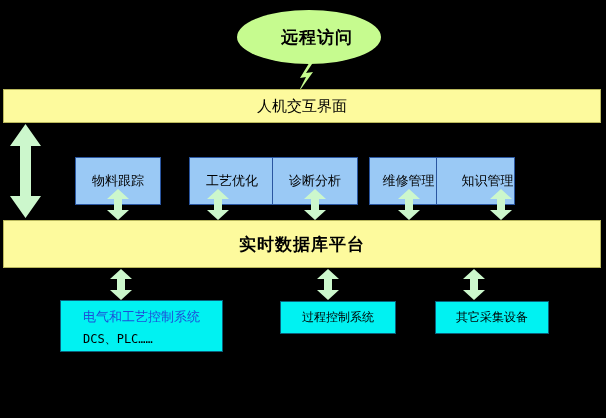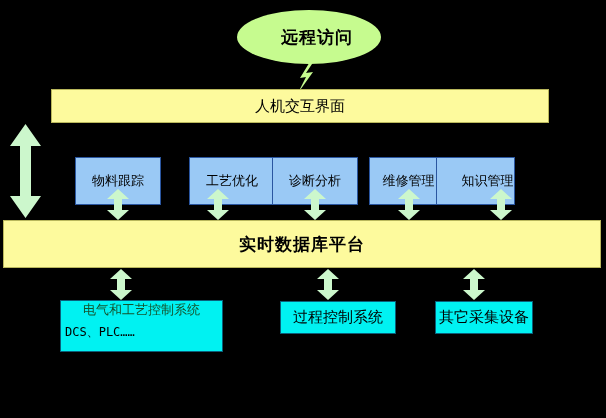--- a/index.html
+++ b/index.html
@@ -13,41 +13,41 @@
            display:flex;align-items:center;justify-content:center;}
   .ellipse span{color:#000;font-size:17px;font-weight:bold;letter-spacing:1px;margin-left:16px;}
 
   
   .bolt{position:absolute;left:296px;top:60px;width:22px;height:33px;}
 
   
   .bar{position:absolute;background:#fdfa9d;border:1px solid #b9b75c;
        display:flex;align-items:center;justify-content:center;}
   .bar span{color:#000;}
-  #hmi-bar{left:3px;top:89px;width:498px;height:34px;box-sizing:border-box;margin-left:48px;}
+  #hmi-bar{left:3px;top:89px;width:598px;height:34px;box-sizing:border-box;}
   #hmi-bar span{font-size:15px;}
   #db-bar{left:3px;top:220px;width:598px;height:48px;box-sizing:border-box;text-align:right;}
   #db-bar span{font-size:17px;font-weight:bold;letter-spacing:1px;}
 
   
   .appbox{position:absolute;top:157px;height:48px;background:#9ac9f5;
           border:1px solid #2a56a0;box-sizing:border-box;
           display:flex;align-items:center;justify-content:center;}
   .appbox span{color:#000;font-size:13px;}
 
   
   .srcbox{position:absolute;background:#00f2f2;border:1px solid #0a5f7a;
           box-sizing:border-box;}
-  .srcbox .l1{display:block;color:#14532d;font-size:13px;text-align:center;
-              }
+  .srcbox .l1{display:block;color:#1d4ed8;font-size:13px;text-align:center;
+              padding-top:7px;}
   .srcbox .l2{display:block;color:#000;font-size:12px;text-align:left;
-              padding-left:4px;padding-top:5px;
+              padding-left:22px;padding-top:5px;
               font-family:"DejaVu Sans Mono","Liberation Mono",monospace;}
   .srcbox.single{display:flex;align-items:center;justify-content:center;}
-  .srcbox.single span{color:#000;font-size:15px;}
+  .srcbox.single span{color:#000;font-size:12px;}
 
   
   .arrow{position:absolute;}
 </style>
 </head>
 <body>
 
 <div class="stage">
 
   <div class="ellipse">
@@ -112,17 +112,17 @@
     <polygon points="11,0 22,10 15,10 15,21 22,21 11,31 0,21 7,21 7,10 0,10" fill="#ccf7cc"></polygon>
   </svg>
 
   <div class="srcbox" style="left:60px;top:300px;width:163px;height:52px;">
     <span class="l1">电气和工艺控制系统</span>
     <span class="l2">DCS、PLC……</span>
   </div>
   <div class="srcbox single" style="left:280px;top:301px;width:116px;height:33px;">
     <span>过程控制系统</span>
   </div>
-  <div class="srcbox single" style="left:435px;top:301px;width:98px;height:33px;">
+  <div class="srcbox single" style="left:435px;top:301px;width:114px;height:33px;">
     <span>其它采集设备</span>
   </div>
 
 </div>
 
 </body></html>

